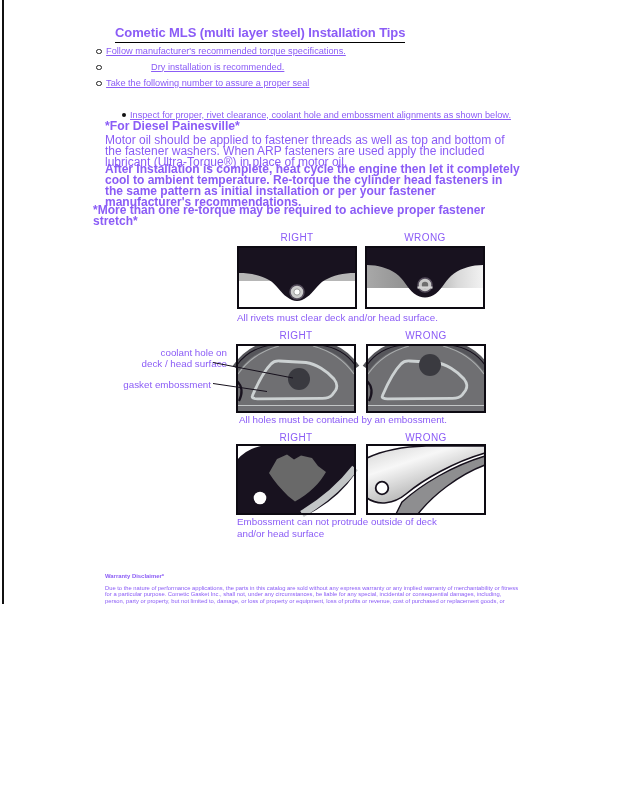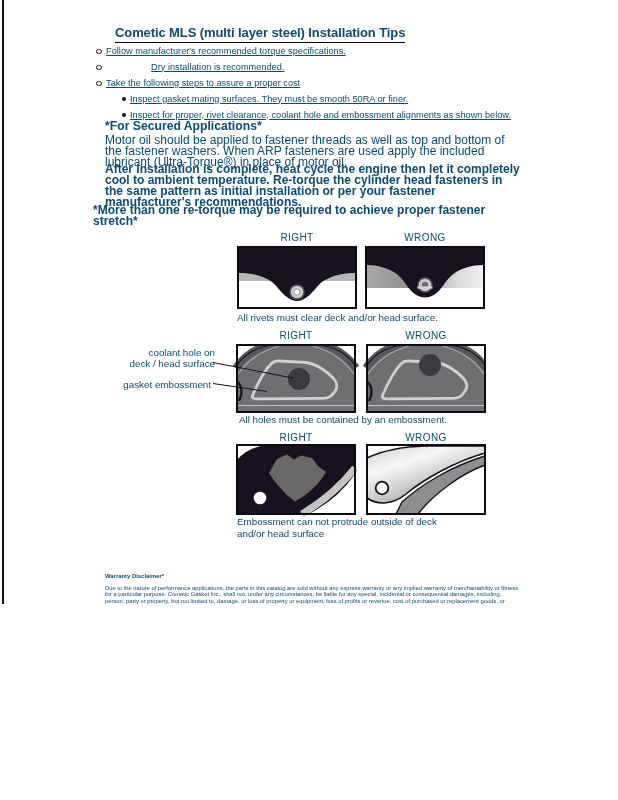--- a/index.html
+++ b/index.html
@@ -1,17 +1,17 @@
 <!DOCTYPE html>
 <html><head>
 <meta charset="utf-8">
 <style>
   html,body{margin:0;padding:0;background:#fff;}
   .page{position:relative;width:618px;height:604px;background:#ffffff;overflow:hidden;
-        font-family:"Liberation Sans","DejaVu Sans",sans-serif;color:#0c4a6e;}
+        font-family:"Liberation Sans","DejaVu Sans",sans-serif;color:#8b5cf6;}
   .abs{position:absolute;}
   .title{font-size:13px;font-weight:bold;letter-spacing:-0.1px;border-bottom:1.6px solid #000;padding-bottom:2px;white-space:nowrap;}
   .body-txt{font-size:12px;line-height:11px;}
   .bullet-row{display:flex;align-items:flex-start;font-size:9.2px;line-height:11px;white-space:nowrap;text-decoration:underline;}
   .dot{flex:0 0 auto;width:3.6px;height:3.6px;border:1px solid #222;border-radius:50%;margin:3px 4.5px 0 0;}
   .dotfill{flex:0 0 auto;width:4px;height:4px;background:#111;border-radius:50%;margin:3px 4px 0 0;}
   .section-head{font-size:12.2px;font-weight:bold;white-space:nowrap;}
   .rw-label{font-size:10px;letter-spacing:0.4px;text-align:center;width:100px;line-height:14px;}
   .caption{font-size:9.8px;line-height:12px;white-space:nowrap;}
   .diag-label{font-size:9.8px;line-height:11px;text-align:right;width:151px;white-space:nowrap;}
@@ -32,32 +32,28 @@
   <div class="abs bullet-row" style="left:96px;top:45.5px;">
     <span class="dot"></span>
     <span>Follow manufacturer's recommended torque specifications.</span>
   </div>
   <div class="abs bullet-row" style="left:96px;top:61.5px;gap:45px;">
     <span class="dot"></span>
     <span>Dry installation is recommended.</span>
   </div>
   <div class="abs bullet-row" style="left:96px;top:77.5px;">
     <span class="dot"></span>
-    <span>Take the following steps to assure a proper cost</span>
-  </div>
-  <div class="abs bullet-row" style="left:122px;top:93.5px;">
-    <span class="dotfill"></span>
-    <span>Inspect gasket mating surfaces.  They must be smooth 50RA or finer.</span>
+    <span>Take the following number to assure a proper seal</span>
   </div>
   <div class="abs bullet-row" style="left:122px;top:109.5px;">
     <span class="dotfill"></span>
     <span>Inspect for proper, rivet clearance, coolant hole and embossment alignments as shown below.</span>
   </div>
 
-  <div class="abs section-head" style="left:105px;top:119px;">*For Secured Applications*</div>
+  <div class="abs section-head" style="left:105px;top:119px;">*For Diesel Painesville*</div>
   <div class="abs body-txt" style="left:105px;top:134.5px;width:416px;">Motor oil should be applied to fastener threads as well as top and bottom of the fastener washers. When ARP fasteners are used apply the included lubricant (Ultra-Torque®) in place of motor oil.</div>
   <div class="abs body-txt" style="left:105px;top:164px;width:416px;font-weight:bold;">After Installation is complete, heat cycle the engine then let it completely cool to ambient temperature. Re-torque the cylinder head fasteners in the same pattern as initial installation or per your fastener manufacturer's recommendations.</div>
   <div class="abs body-txt" style="left:93px;top:204.5px;width:420px;font-weight:bold;">*More than one re-torque may be required to achieve proper fastener stretch*</div>
 
   <div class="abs rw-label" style="left:247px;top:231px;">RIGHT</div>
   <div class="abs rw-label" style="left:375px;top:231px;">WRONG</div>
   <svg class="abs" style="left:237px;top:246px;" width="248" height="66" viewBox="0 0 248 66">
     <defs>
       <linearGradient id="gradDeck" x1="0" y1="0" x2="1" y2="0">
         <stop offset="0%" stop-color="#a8a8a8"></stop>
@@ -81,21 +77,21 @@
       <circle cx="60" cy="39" r="7" fill="#c9c9c9" stroke="#554d5c" stroke-width="1.5"></circle>
       <circle cx="60" cy="39" r="3.2" fill="#6e6e6e"></circle>
       <path d="M52.5,41.5 H67.5" stroke="#d6d6d6" stroke-width="2.2"></path>
       <rect x="1" y="1" width="118" height="61" fill="none" stroke="#0d0a12" stroke-width="2"></rect>
     </g>
   </svg>
   <div class="abs caption" style="left:237px;top:312px;">All rivets must clear deck and/or head surface.</div>
 
   <div class="abs rw-label" style="left:246px;top:329px;">RIGHT</div>
   <div class="abs rw-label" style="left:376px;top:329px;">WRONG</div>
-  <div class="abs diag-label" style="left:64px;top:347px;">
+  <div class="abs diag-label" style="left:76px;top:347px;">
     <div>coolant hole on</div>
     <div>deck / head surface</div>
   </div>
   <div class="abs diag-label" style="left:60px;top:378.5px;">gasket embossment</div>
   <svg class="abs" style="left:205px;top:344px;" width="281" height="70" viewBox="0 0 281 70">
     <g transform="translate(31,0)">
       <rect x="1" y="1" width="118" height="67" fill="#6f6f72"></rect>
       <path d="M1,1 L36,1 Q13,4 1,21 Z" fill="#ffffff"></path>
       <path d="M119,1 L84,1 Q107,4 119,21 Z" fill="#ffffff"></path>
       <path d="M38,0 Q14,4 0,24" stroke="#56565b" stroke-width="8" fill="none"></path>

